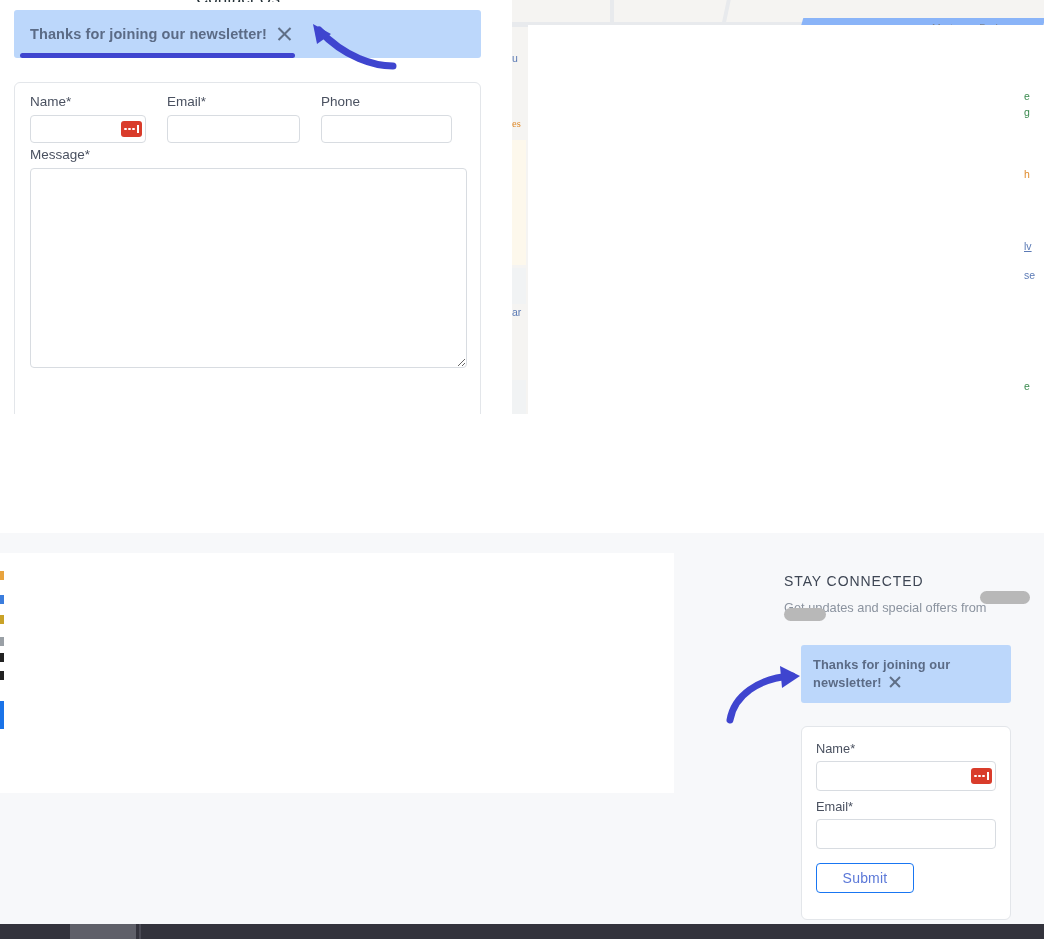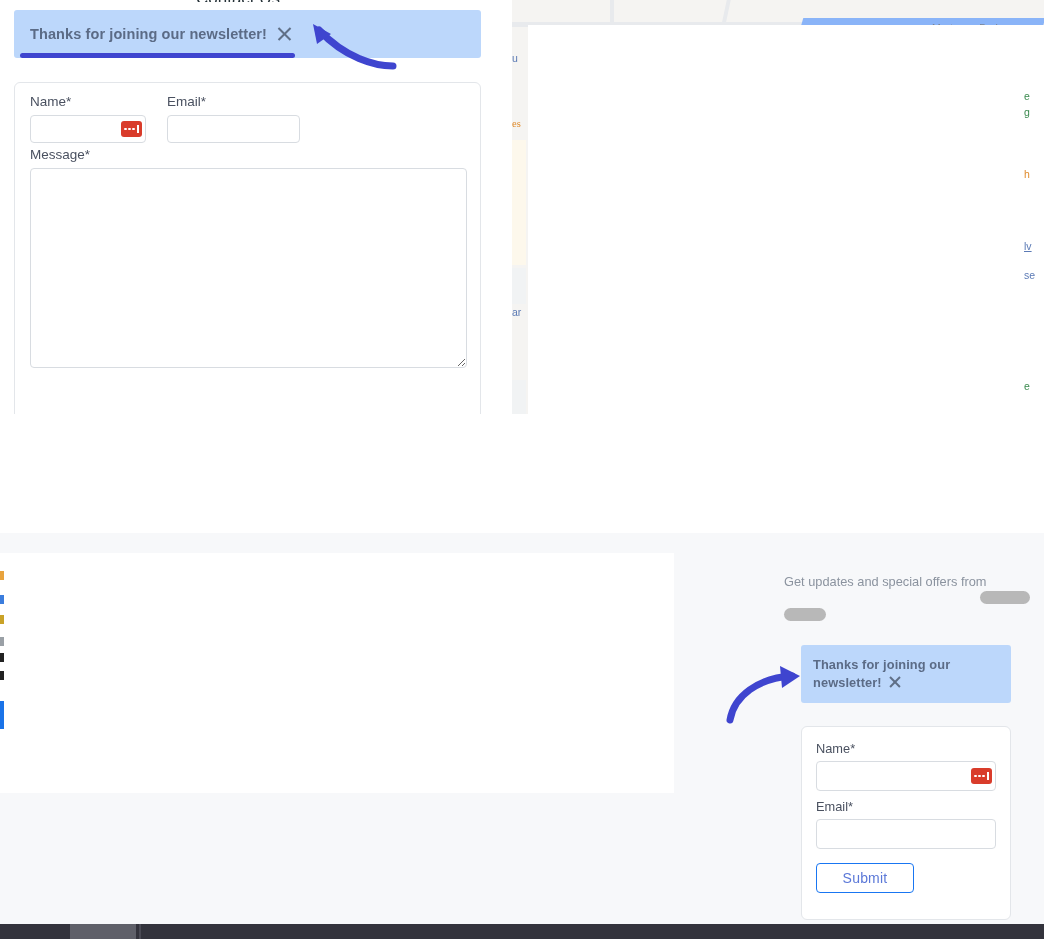--- a/index.html
+++ b/index.html
@@ -389,20 +389,24 @@
                 <i></i>
                 <i></i>
                 <b></b>
               </span>
           </div>
         </div>
         <div class="col-email">
           <label class="field-label">Email*</label>
           <input class="text-input" type="text" value="" style="">
         </div>
+        <div class="col-phone">
+          <label class="field-label">Phone</label>
+          <input class="text-input" type="text" value="" style="">
+        </div>
       </div>
 
       <div class="message-block">
         <label class="field-label">Message*</label>
         <textarea class="textarea-input" style=""></textarea>
       </div>
 
       <button class="submit-btn">Submit</button>
     </div>
   </div>
@@ -441,20 +445,21 @@
       <div class="panel-edge-icon" style="top:18px;  background:#e8a33d;"></div>
       <div class="panel-edge-icon" style="top:42px;  background:#3b7ddd;"></div>
       <div class="panel-edge-icon" style="top:62px;  background:#c9a227;"></div>
       <div class="panel-edge-icon" style="top:84px;  background:#9aa0a6;"></div>
       <div class="panel-edge-icon" style="top:100px; background:#222222;"></div>
       <div class="panel-edge-icon" style="top:118px; background:#222222;"></div>
       <div class="panel-edge-icon" style="top:148px; height:28px; background:#1a73e8;"></div>
     </div>
 
     <div class="stay-connected">
+      <h3 class="sc-title">STAY CONNECTED</h3>
       <p class="sc-desc">Get updates and special offers from</p>
       <div class="redact" style="left:196px; top:18px; width:50px; height:13px;"></div>
       <div class="redact" style="left:0px;   top:35px; width:42px; height:13px;"></div>
     </div>
   </div>
 
   <div class="banner-footer">
     <span class="banner-text">Thanks for joining our newsletter!</span><span class="close-x"></span>
   </div>
 

